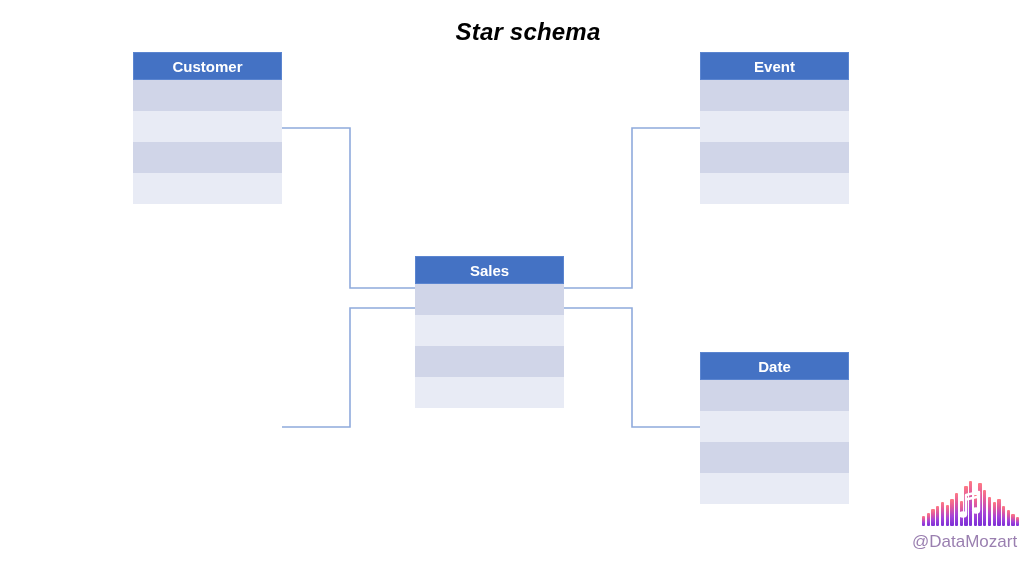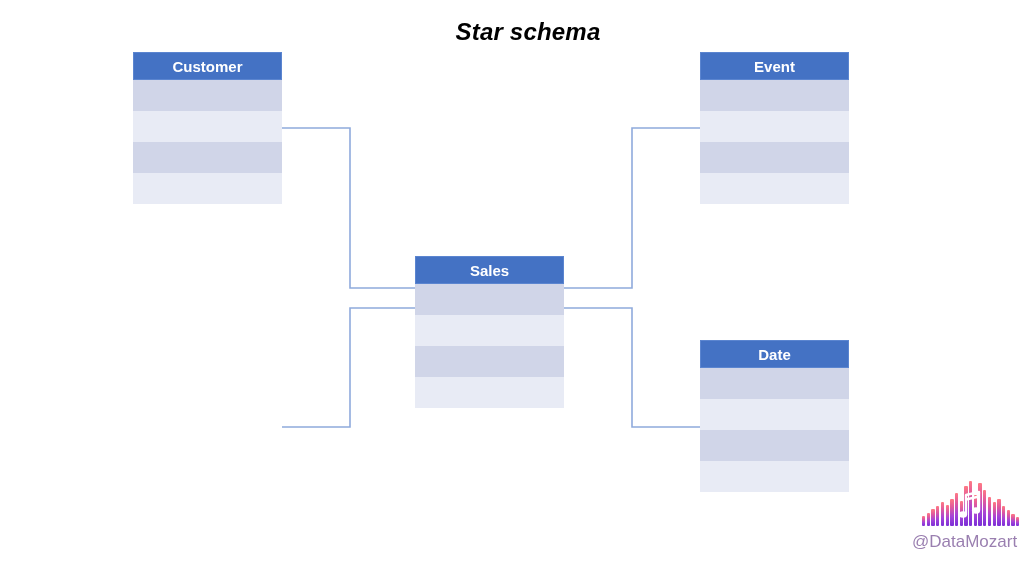--- a/index.html
+++ b/index.html
@@ -147,21 +147,21 @@
 
   <div class="table" style="left:415px; top:212px;margin-top:44px;">
     <div class="table-header">Sales</div>
     <div class="table-row row-dark"></div>
     <div class="table-row row-light"></div>
     <div class="table-row row-dark"></div>
     <div class="table-row row-light"></div>
   </div>
 
 
-  <div class="table" style="left:700px; top:340px;">
+  <div class="table" style="left:700px; top:352px;">
     <div class="table-header">Date</div>
     <div class="table-row row-dark"></div>
     <div class="table-row row-light"></div>
     <div class="table-row row-dark"></div>
     <div class="table-row row-light"></div>
   </div>
 
   <div class="logo">
     <div class="logo-bars" id="logo-bars">
         <div class="bar" style="height: 9px; left: 94px;"></div>

